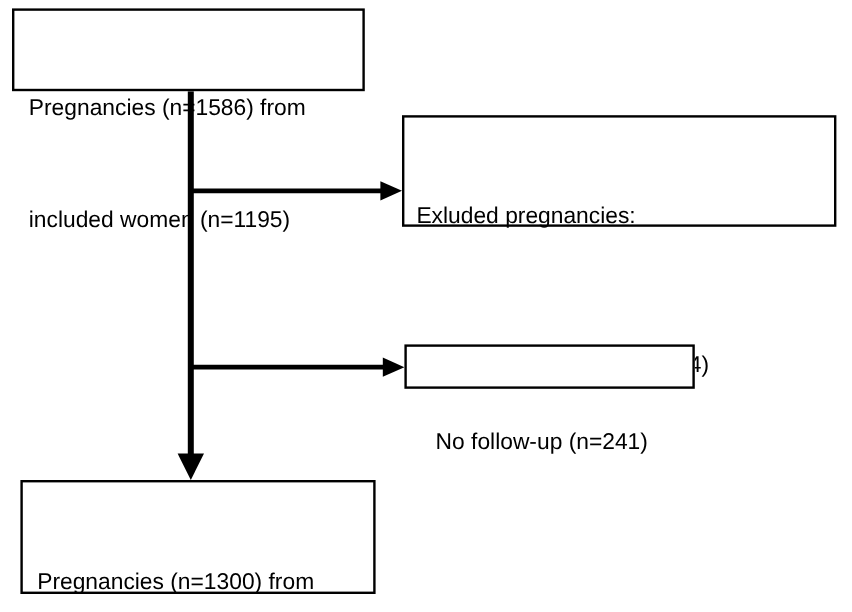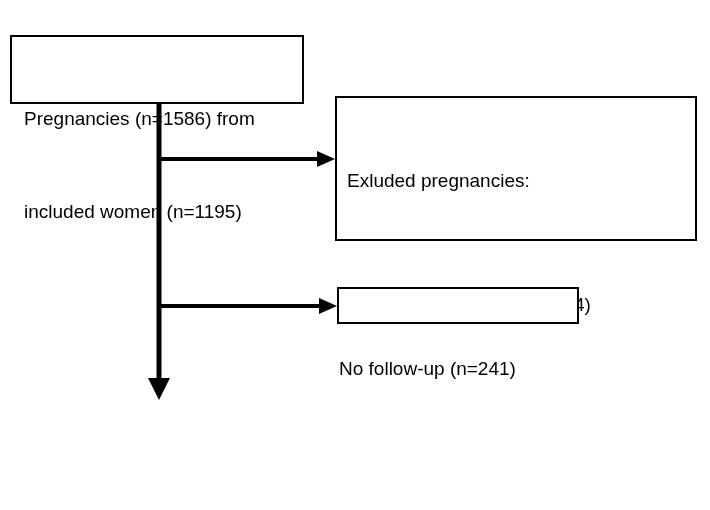--- a/index.html
+++ b/index.html
@@ -41,46 +41,45 @@
     display: block;
     white-space: pre;
   }
 
   #node-enrolled {
     left: 10px;
     top: 7px;
     width: 294px;
     height: 69px;
     padding: 4px 0 0 12px;
-    margin-top: 28px;
   }
 
   #node-excluded {
     left: 335px;
     top: 96px;
     width: 362px;
-    height: 145px;
+    height: 93px;
     padding: 5px 0 0 10px;
   }
 
   #node-excluded .bullet-row {
     display: block;
     white-space: pre;
   }
   #node-excluded .dash {
     display: inline-block;
     width: 29px;
   }
 
   #node-nofollowup {
     left: 337px;
     top: 287px;
     width: 242px;
     height: 37px;
-    padding: 2px 0 0 0;
+    padding: 2px 0 0 24px;
   }
 
   #node-final {
     left: 17px;
     top: 400px;
     width: 296px;
     height: 95px;
     padding: 6px 0 0 12px;
   }
 
@@ -127,14 +126,19 @@
     <span class="bullet-row">
       <span class="dash">-</span><span>Twin pregnancy (n=4)</span>
     </span>
     
   </div>
 
   <div class="node" id="node-nofollowup">
     <span class="line">No follow-up (n=241)</span>
   </div>
 
+  <div class="node" id="node-final">
+    <span class="line">Pregnancies (n=1300) from</span>
+    
+    
+  </div>
 
 </div>
 
 </body></html>

